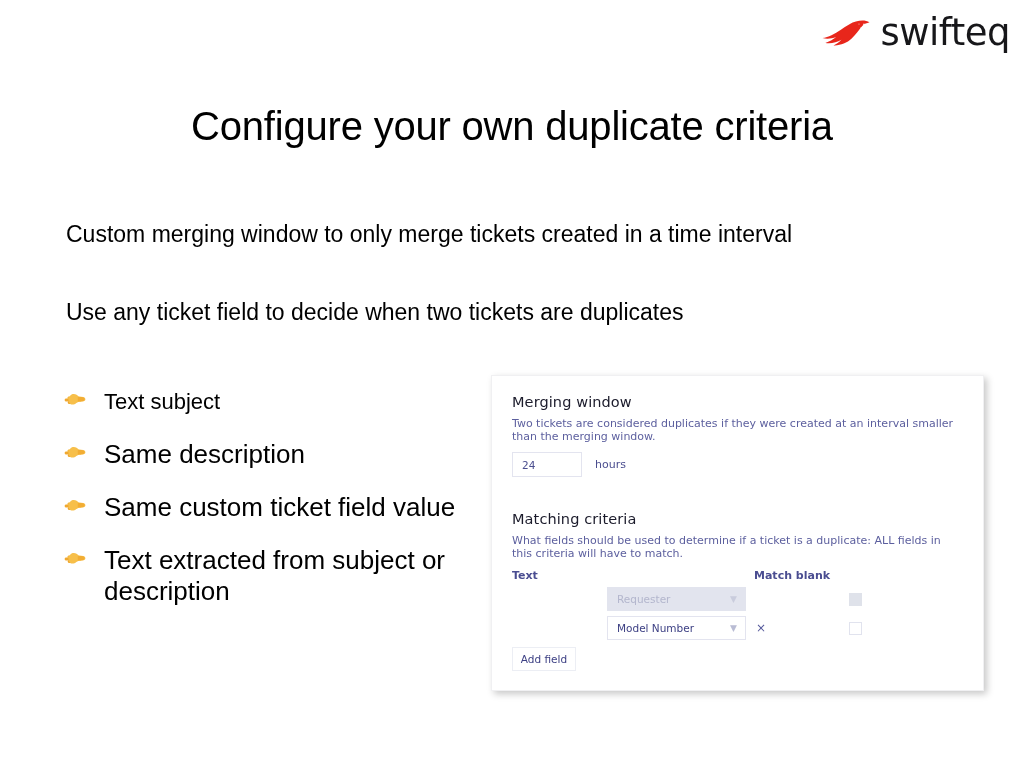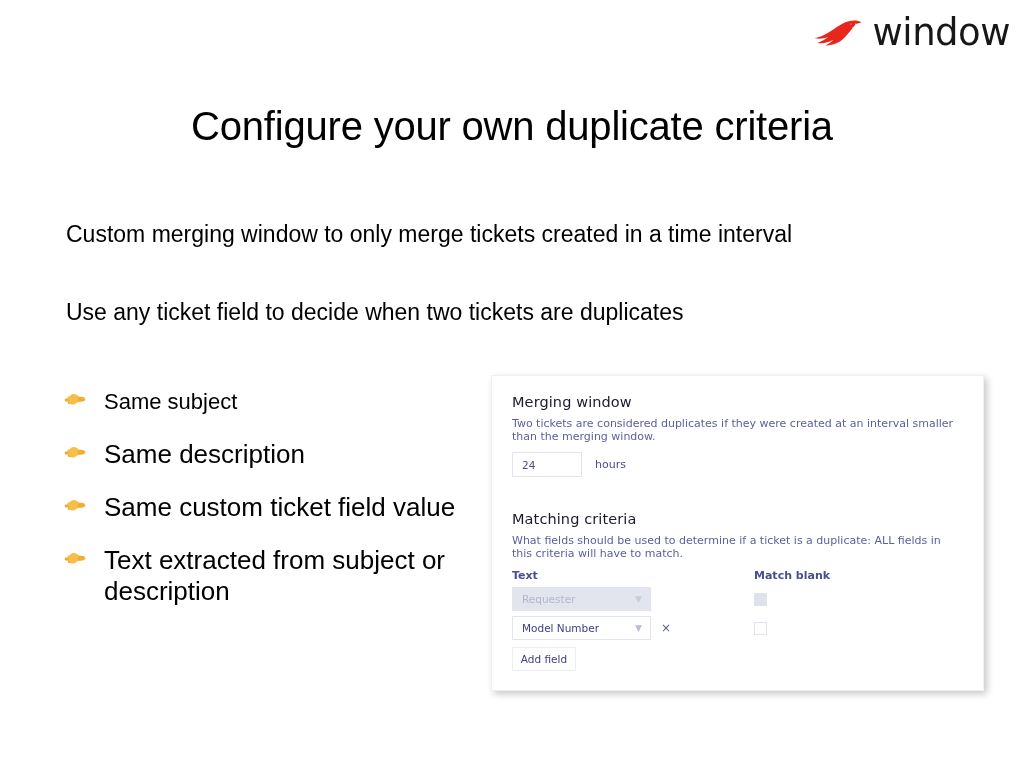--- a/index.html
+++ b/index.html
@@ -157,20 +157,21 @@
   }
   .crit-head .col-blank {
     font-size: 11px;
     font-weight: bold;
     color: #4a4d91;
   }
   .crit-row {
     display: flex;
     align-items: center;
     margin-bottom: 5px;
+    justify-content: center;
   }
   .select-cell {
     width: 242px;
     display: flex;
     align-items: center;
   }
   .select {
     width: 139px;
     height: 24px;
     box-sizing: border-box;
@@ -240,41 +241,41 @@
     <svg viewBox="0 0 52 30" width="52" height="30" aria-hidden="true">
       <path d="M50.5 4.2C45 1.2 37 2.6 30.5 6.2 24 9.8 19 14 12.5 17.2c-3 1.5-6 2.4-9.1 2.9 4.6 1.1 9.3.6 13.8-1 -3.2 2.6-6.9 4.6-10.9 5.8 5.5.9 11.2-.3 16.1-3.1 -2.2 2.4-4.9 4.3-7.9 5.6 6.6.4 13.2-2.2 18.2-6.8 4-3.7 6.9-8.4 10.5-12.5 2.2-2.5 4.6-3 7.3-3.9z" fill="#e8261b"></path>
       <circle cx="45" cy="6.5" r="0.9" fill="#ffffff" opacity="0.85"></circle>
       <circle cx="42" cy="10" r="0.7" fill="#ffffff" opacity="0.8"></circle>
       <circle cx="46.5" cy="11" r="0.6" fill="#ffffff" opacity="0.75"></circle>
       <circle cx="40" cy="6" r="0.6" fill="#ffffff" opacity="0.7"></circle>
       <circle cx="44" cy="14" r="0.55" fill="#ffffff" opacity="0.7"></circle>
       <circle cx="48.5" cy="9" r="0.5" fill="#ffffff" opacity="0.6"></circle>
     </svg>
   </span>
-  <span class="logo-word">window</span>
+  <span class="logo-word">swifteq</span>
 </div>
 
 <div class="slide-title">Configure your own duplicate criteria</div>
 
 <div class="para para-1">Custom merging window to only merge tickets created in a time interval</div>
 <div class="para para-2">Use any ticket field to decide when two tickets are duplicates</div>
 
 <div class="bullets">
 
   <div class="bullet bullet-1">
     <span class="bullet-icon">
       <svg width="22" height="18" viewBox="0 0 22 18" aria-hidden="true">
         <path d="M2.2 7.6c-.9 0-1.6.7-1.6 1.5s.7 1.5 1.6 1.5h3.1V7.6H2.2z" fill="#f0a830"></path>
         <path d="M5.0 5.6c-.9 0-1.6.7-1.6 1.5s.7 1.5 1.6 1.5h3.2V5.6H5.0z" fill="#f5b93f"></path>
         <path d="M5.3 9.9c-.9 0-1.6.7-1.6 1.5s.7 1.5 1.6 1.5h3.0V9.9H5.3z" fill="#eda52c"></path>
         <path d="M8.0 3.2c1.6-.5 3.3-.3 4.6.6 1.0.7 1.5 1.6 2.6 1.8 1.3.2 2.7.1 4.0.4 1.2.3 2.2 1.1 2.2 2.2 0 1.3-1.3 2.1-2.6 2.3-1.5.2-3.1.1-4.5.6-1.4.5-2.4 1.6-3.8 2.1-1.4.5-3.1.5-4.3-.3-1.3-.9-1.8-2.6-1.7-4.1.1-1.7.8-3.4 2.1-4.5.4-.4.9-.7 1.4-1.1z" fill="#f7bf4a"></path>
         <path d="M13.8 6.2c1.5-.2 3.1-.2 4.6.1 1.0.2 2.0.7 2.2 1.6.2.9-.5 1.7-1.4 2.0-1.7.5-3.6.3-5.4.6" fill="#f2ad34"></path>
       </svg>
     </span>
-    <span class="bullet-text">Same subject</span>
+    <span class="bullet-text">Text subject</span>
   </div>
 
   <div class="bullet">
     <span class="bullet-icon">
       <svg width="22" height="18" viewBox="0 0 22 18" aria-hidden="true">
         <path d="M2.2 7.6c-.9 0-1.6.7-1.6 1.5s.7 1.5 1.6 1.5h3.1V7.6H2.2z" fill="#f0a830"></path>
         <path d="M5.0 5.6c-.9 0-1.6.7-1.6 1.5s.7 1.5 1.6 1.5h3.2V5.6H5.0z" fill="#f5b93f"></path>
         <path d="M5.3 9.9c-.9 0-1.6.7-1.6 1.5s.7 1.5 1.6 1.5h3.0V9.9H5.3z" fill="#eda52c"></path>
         <path d="M8.0 3.2c1.6-.5 3.3-.3 4.6.6 1.0.7 1.5 1.6 2.6 1.8 1.3.2 2.7.1 4.0.4 1.2.3 2.2 1.1 2.2 2.2 0 1.3-1.3 2.1-2.6 2.3-1.5.2-3.1.1-4.5.6-1.4.5-2.4 1.6-3.8 2.1-1.4.5-3.1.5-4.3-.3-1.3-.9-1.8-2.6-1.7-4.1.1-1.7.8-3.4 2.1-4.5.4-.4.9-.7 1.4-1.1z" fill="#f7bf4a"></path>
         <path d="M13.8 6.2c1.5-.2 3.1-.2 4.6.1 1.0.2 2.0.7 2.2 1.6.2.9-.5 1.7-1.4 2.0-1.7.5-3.6.3-5.4.6" fill="#f2ad34"></path>

